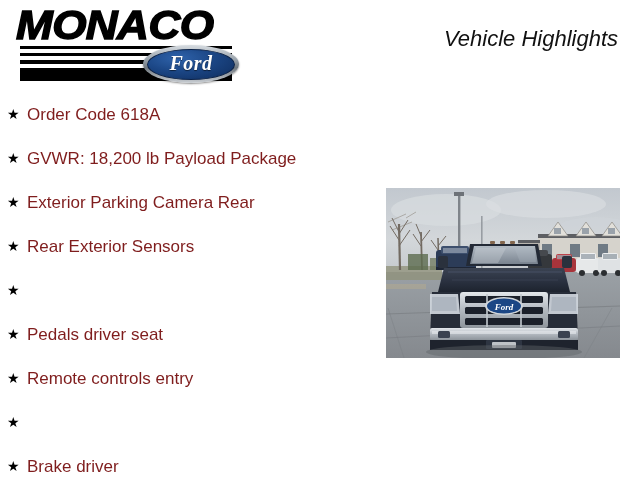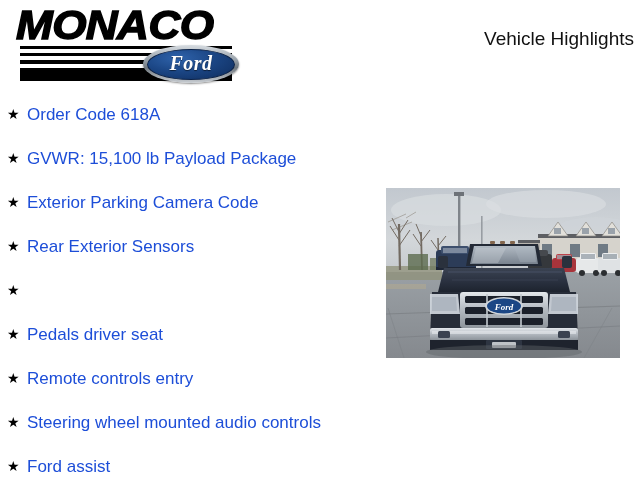--- a/index.html
+++ b/index.html
@@ -115,26 +115,27 @@
     line-height: 20px;
     color: #ffffff;
     letter-spacing: 0.5px;
     text-shadow: 0 1px 1px rgba(0,0,0,0.55);
     transform: translateY(-1px);
   }
 
   
   .page-title {
     position: absolute;
-    right: 6px;
+    right: 22px;
     top: 27px;
-    font-size: 19px;
+    font-size: 22px;
     line-height: 24px;
     color: #111111;
     white-space: nowrap;
+    font-style: italic;
   }
 
   
   .features {
     position: absolute;
     left: 0;
     top: 92px;
     width: 380px;
     list-style: none;
     margin: 0;
@@ -152,21 +153,21 @@
     left: 7px;
     top: 50%;
     transform: translateY(-50%);
     font-size: 14px;
     line-height: 14px;
     color: #000000;
   }
   .feature-label {
     font-size: 17px;
     line-height: 21px;
-    color: #1d4ed8;
+    color: #7f1d1d;
     white-space: nowrap;
   }
 
   
   .vehicle-photo {
     position: absolute;
     left: 386px;
     top: 188px;
     width: 234px;
     height: 170px;
@@ -202,48 +203,47 @@
   <div class="page-title">Vehicle Highlights</div>
 </div>
 
 <ul class="features">
   <li class="feature-item">
     <span class="bullet-star">★</span>
     <span class="feature-label">Order Code 618A</span>
   </li>
   <li class="feature-item">
     <span class="bullet-star">★</span>
-    <span class="feature-label">GVWR: 15,100 lb Payload Package</span>
-  </li>
-  <li class="feature-item">
-    <span class="bullet-star">★</span>
-    <span class="feature-label">Exterior Parking Camera Code</span>
+    <span class="feature-label">GVWR: 18,200 lb Payload Package</span>
+  </li>
+  <li class="feature-item">
+    <span class="bullet-star">★</span>
+    <span class="feature-label">Exterior Parking Camera Rear</span>
   </li>
   <li class="feature-item">
     <span class="bullet-star">★</span>
     <span class="feature-label">Rear Exterior Sensors</span>
   </li>
   <li class="feature-item">
     <span class="bullet-star">★</span>
   </li>
   <li class="feature-item">
     <span class="bullet-star">★</span>
     <span class="feature-label">Pedals driver seat</span>
   </li>
   <li class="feature-item">
     <span class="bullet-star">★</span>
     <span class="feature-label">Remote controls entry</span>
   </li>
   <li class="feature-item">
     <span class="bullet-star">★</span>
-    <span class="feature-label">Steering wheel mounted audio controls</span>
-  </li>
-  <li class="feature-item">
-    <span class="bullet-star">★</span>
-    <span class="feature-label">Ford assist</span>
+  </li>
+  <li class="feature-item">
+    <span class="bullet-star">★</span>
+    <span class="feature-label">Brake driver</span>
   </li>
 </ul>
 
 <div class="vehicle-photo">
   <svg class="photo-svg" viewBox="0 0 234 170" preserveAspectRatio="none">
     <defs>
       <linearGradient id="skyg" x1="0" y1="0" x2="0" y2="1">
         <stop offset="0%" stop-color="#c2c8cf"></stop>
         <stop offset="60%" stop-color="#d3d7da"></stop>
         <stop offset="100%" stop-color="#c5c9cd"></stop>

